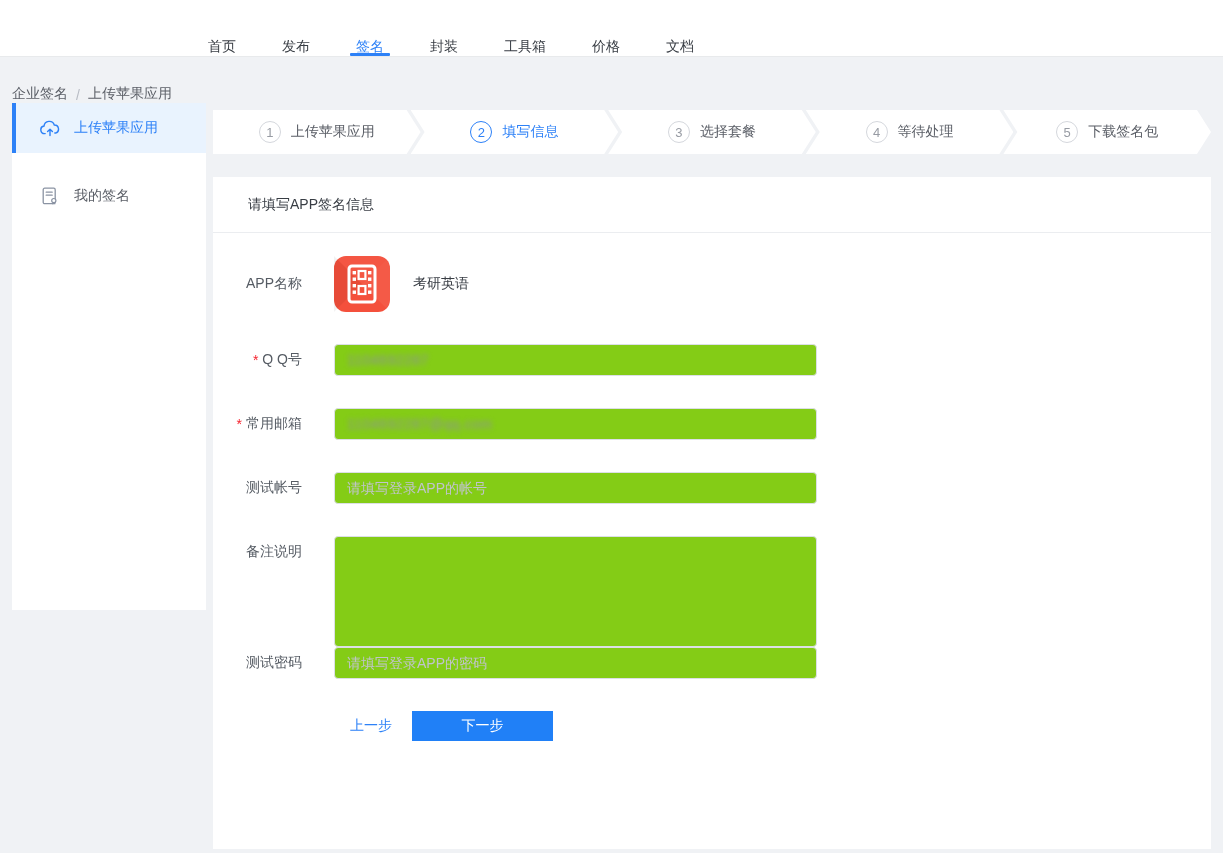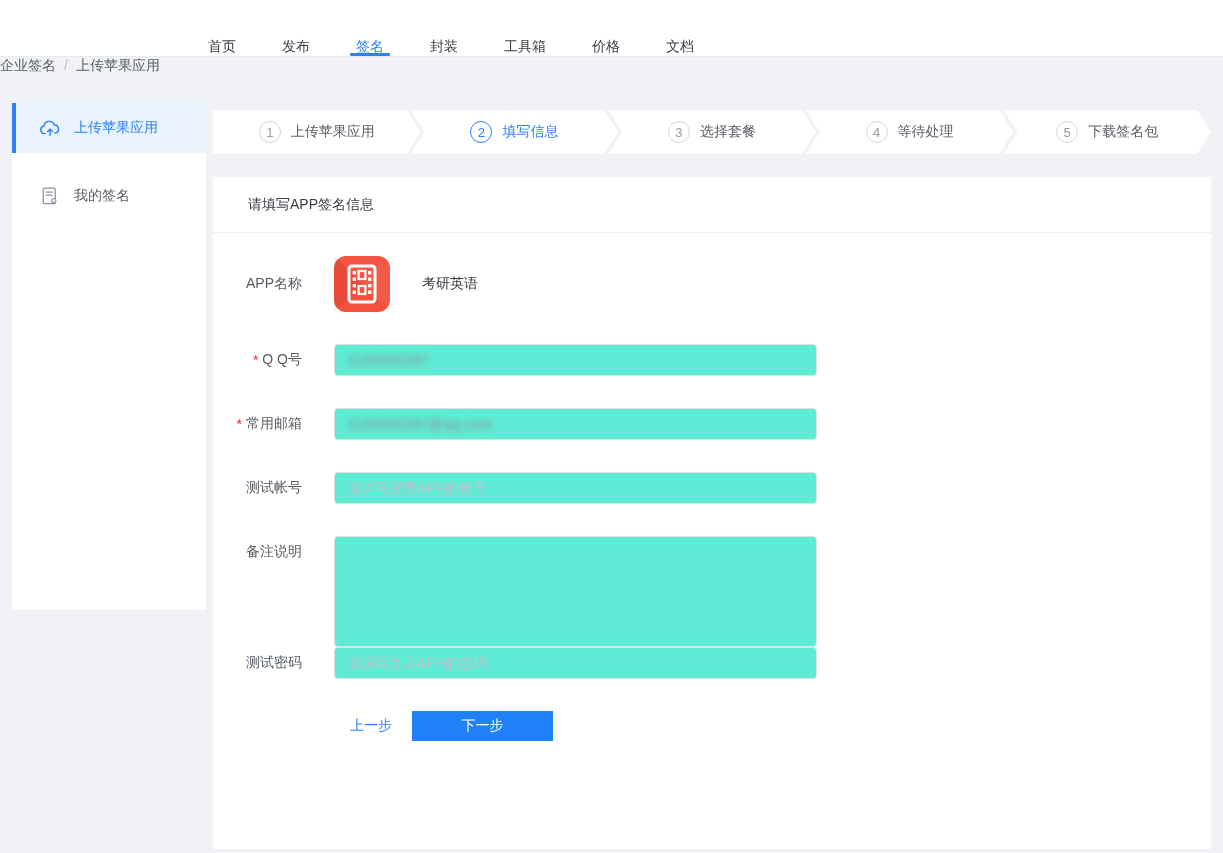--- a/index.html
+++ b/index.html
@@ -17,21 +17,21 @@
     display:flex; align-items:center; position:relative;
     margin-right:46px; color:#383d44; cursor:pointer; white-space:nowrap;
   }
   .nav-item.active { color:#2d81f7; }
   .nav-item.active::after {
     content:""; position:absolute; left:50%; transform:translateX(-50%);
     bottom:0; width:40px; height:3px; background:#2d81f7; border-radius:1px;
   }
   
   .breadcrumb {
-    height:46px; display:flex; align-items:flex-start; color:#5a5e66;
+    height:46px; display:flex; align-items:flex-end; padding-left:12px; color:#5a5e66;
   }
   .breadcrumb .sep { margin:0 8px; color:#b8bcc4; }
   
   .layout { position:absolute; top:103px; left:0; right:0; bottom:0; }
   .sidebar {
     position:absolute; left:12px; top:0; width:194px; height:507px; background:#fff;
   }
   .side-item {
     height:50px; display:flex; align-items:center; padding-left:24px;
     color:#5a5e66; cursor:pointer; border-left:4px solid transparent;
@@ -71,25 +71,25 @@
   }
   .form { padding-top:23px; }
   .frow { display:flex; margin-bottom:32px; }
   .flabel {
     width:121px; flex:0 0 auto; text-align:right; padding-right:32px;
     color:#555b63; display:flex; align-items:center; justify-content:flex-end;
   }
   .req { color:#f5222d; margin-right:4px; font-size:14px; }
   .app-row { align-items:center; height:56px; }
   .app-icon { width:56px; height:56px; flex:0 0 auto; }
-  .app-name { margin-left:32px; color:#383d44; }
+  .app-name { margin-left:23px; color:#383d44; }
   .tinput {
     width:483px; height:32px; border:1px solid #dcdfe6; border-radius:4px;
     padding:0 12px; font-size:14px; color:#606266; font-family:inherit;
-    display:flex; align-items:center; background:#5eead4; outline:none;
+    display:flex; align-items:center; background:#84cc16; outline:none;
   }
   input.tinput::placeholder { color:#c0c4cc; }
   .blur-text {
     filter:blur(2.4px); color:#8d9299; letter-spacing:0.5px; user-select:none;
   }
   textarea.tinput { height:111px; resize:none; padding-top:8px; }
   .btn-row { display:flex; align-items:center; margin-left:137px; margin-top:28px; margin-bottom:0; }
   .link-prev { color:#2d81f7; cursor:pointer; }
   .btn-next {
     margin-left:20px; width:141px; height:30px; background:#2080f7; color:#fff;

